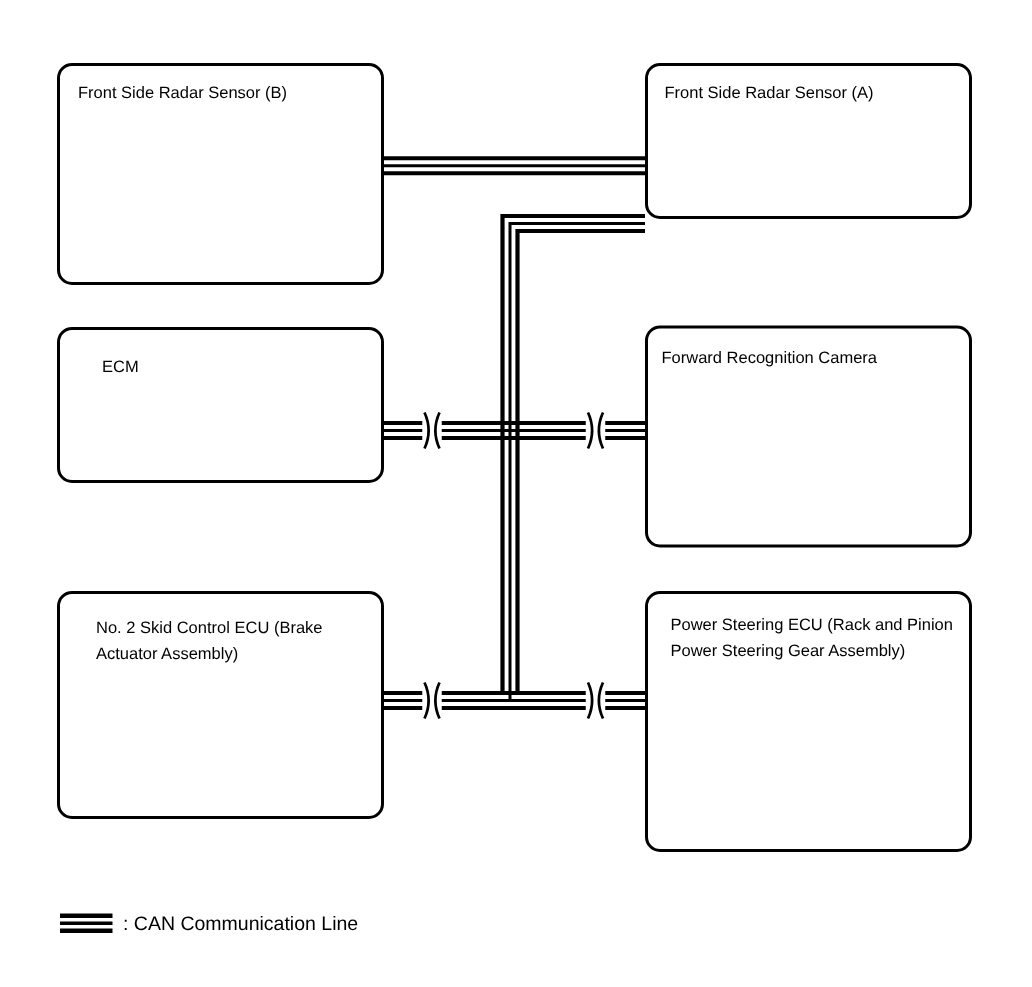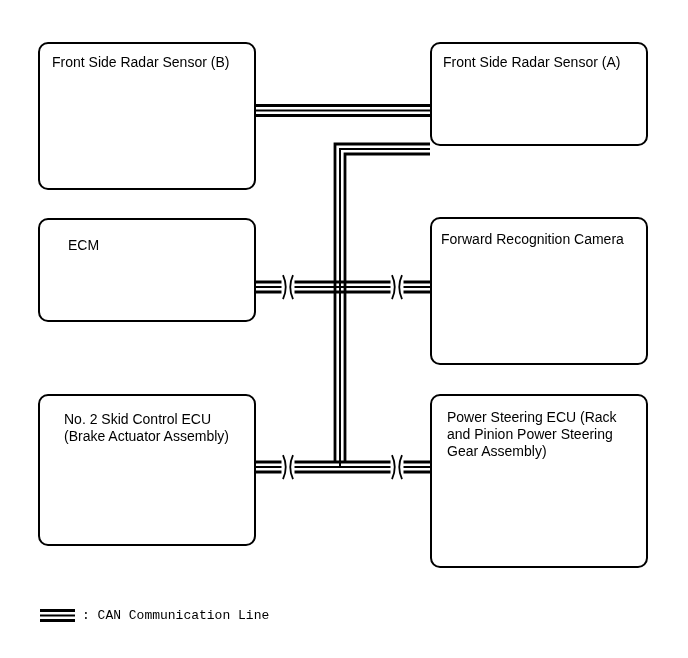--- a/index.html
+++ b/index.html
@@ -26,38 +26,37 @@
   .node-box {
     position: absolute;
     width: 218px;
     box-sizing: border-box;
     border: 2px solid #000000;
     border-radius: 10px;
     background: #ffffff;
   }
   .node-box .lbl {
     display: block;
-    font-size: 14px;
+    font-size: 11px;
     line-height: 17px;
     letter-spacing: 0;
   }
   
   .b1 { left: 38px;  top: 42px;  height: 148px; padding: 10px 10px 0 12px; }
   .b2 { left: 430px; top: 42px;  height: 104px; padding: 10px 10px 0 11px; }
   .b3 { left: 38px;  top: 218px; height: 104px; padding: 17px 10px 0 28px; }
   .b4 { left: 430px; top: 217px; height: 148px; padding: 12px 8px 0 9px; }
   .b5 { left: 38px;  top: 394px; height: 152px; padding: 15px 10px 0 24px; }
   .b6 { left: 430px; top: 394px; height: 174px; padding: 13px 8px 0 15px; }
   .legend-label {
     position: absolute;
     left: 82px;
     top: 608px;
     font-size: 13px;
     line-height: 16px;
-    font-family: Liberation Mono, monospace;
   }
 </style>
 </head>
 <body>
 
 <div class="canvas">
 
   <svg class="lines-svg" viewBox="0 0 688 658" xmlns="http://www.w3.org/2000/svg">
     <g stroke="#000000" fill="none" stroke-linejoin="miter">
 

